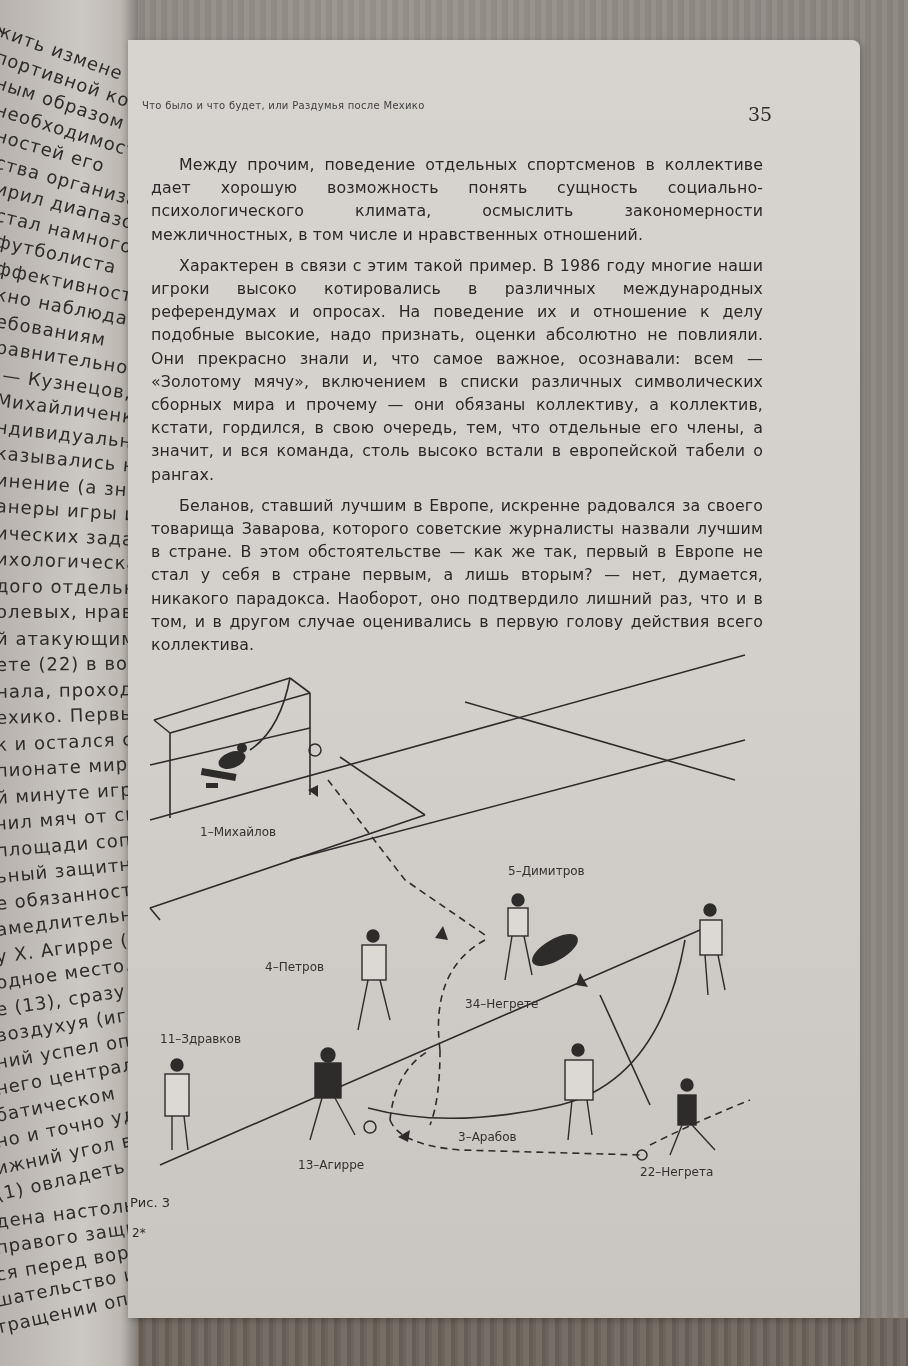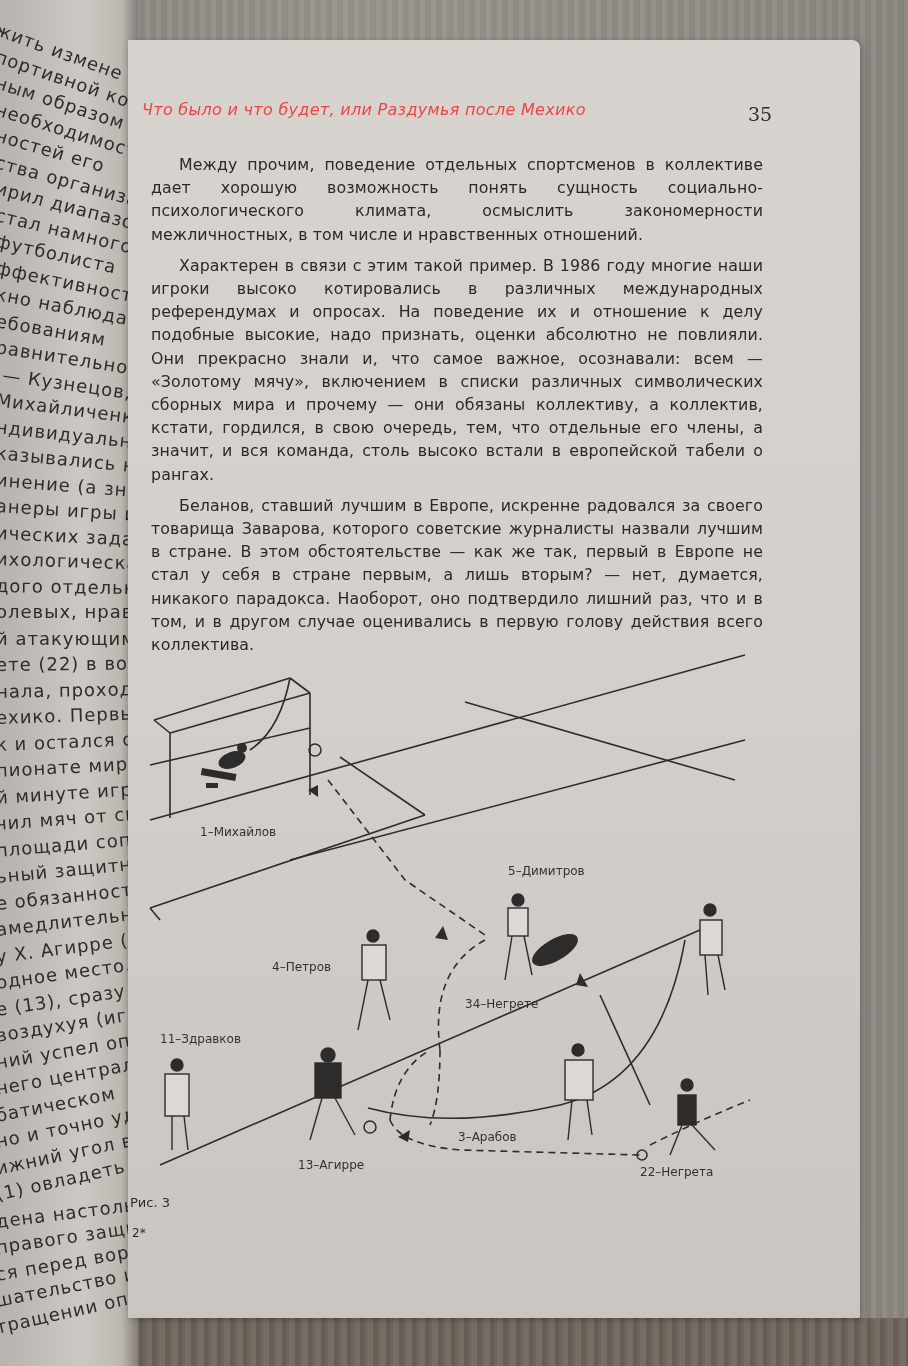--- a/index.html
+++ b/index.html
@@ -31,21 +31,21 @@
     position:absolute; right:0; top:0; bottom:0; width:18px;
     background: linear-gradient(90deg, rgba(0,0,0,0) 0%, rgba(0,0,0,0.22) 100%);
   }
   .left-line {
     position:absolute; left:-4px; white-space:nowrap;
     font-size:18px; color:#2e2c2b; letter-spacing:1px;
     transform-origin:left center;
   }
   .running-head {
     position:absolute; left:142px; top:100px;
-    font-size:16px; color:#ef4444; letter-spacing:0.3px;font-style:italic;
+    font-size:10px; color:#404040; letter-spacing:0.3px;
   }
   .page-number {
     position:absolute; left:748px; top:103px;
     font-family:"DejaVu Serif", serif; font-size:19px; color:#2e2c2b;
   }
   .body-text {
     position:absolute; left:143px; top:145px; width:628px;
     font-size:15.8px; line-height:23.2px; color:#2b2928;
     text-align:justify; letter-spacing:0.1px;
   }
@@ -229,21 +229,21 @@
       <g>
           <circle cx="547" cy="445" r="6" fill="#2e2c2b"></circle>
           <rect x="538" y="455" width="18" height="30" fill="#2e2c2b"></rect>
           <line x1="542" y1="485" x2="530" y2="515"></line>
           <line x1="552" y1="485" x2="575" y2="510"></line>
         </g>
     </g>
   </svg>
   <div class="diag-label" style="left:60px;top:185px">1–Михайлов</div>
   <div class="diag-label" style="left:368px;top:224px">5–Димитров</div>
-  <div class="diag-label" style="left:132px;top:320px">4–Петров</div>
+  <div class="diag-label" style="left:125px;top:320px">4–Петров</div>
   <div class="diag-label" style="left:325px;top:357px">34–Негрете</div>
   <div class="diag-label" style="left:20px;top:392px">11–Здравков</div>
   <div class="diag-label" style="left:318px;top:490px">3–Арабов</div>
   <div class="diag-label" style="left:158px;top:518px">13–Агирре</div>
   <div class="diag-label" style="left:500px;top:525px">22–Негрета</div>
 </div>
 
 <div class="caption">Рис. 3</div>
 <div class="signature">2*</div>
 

